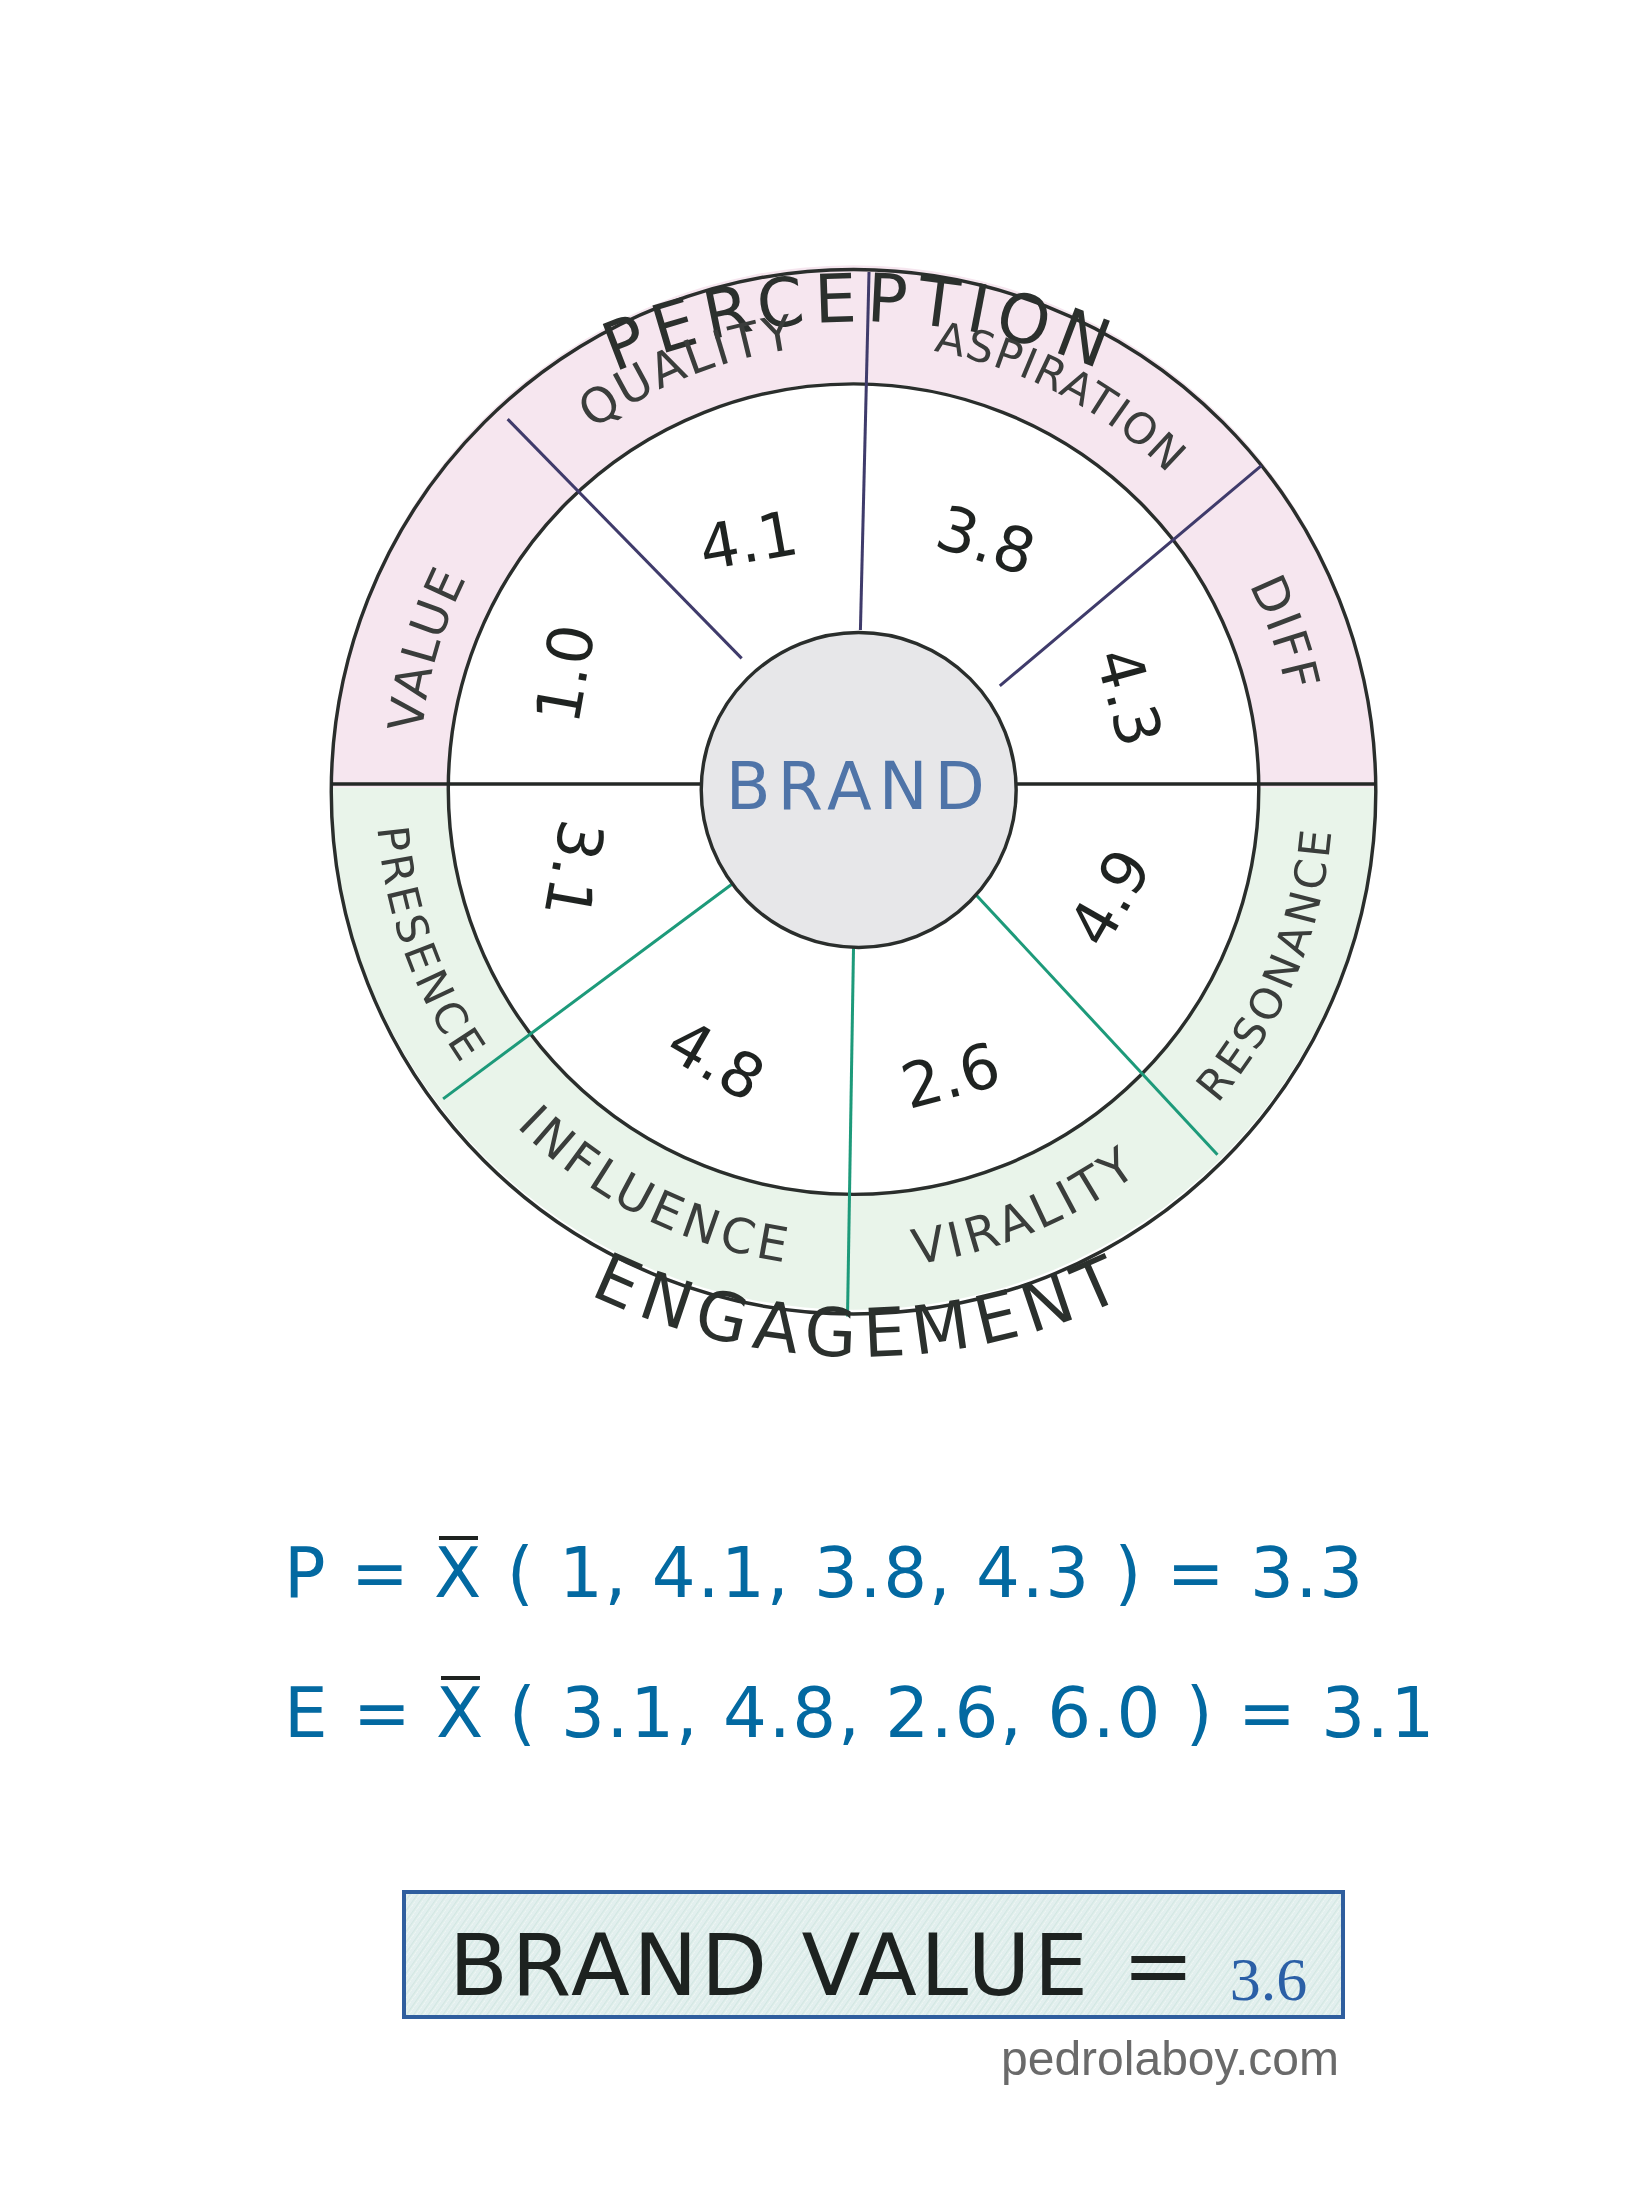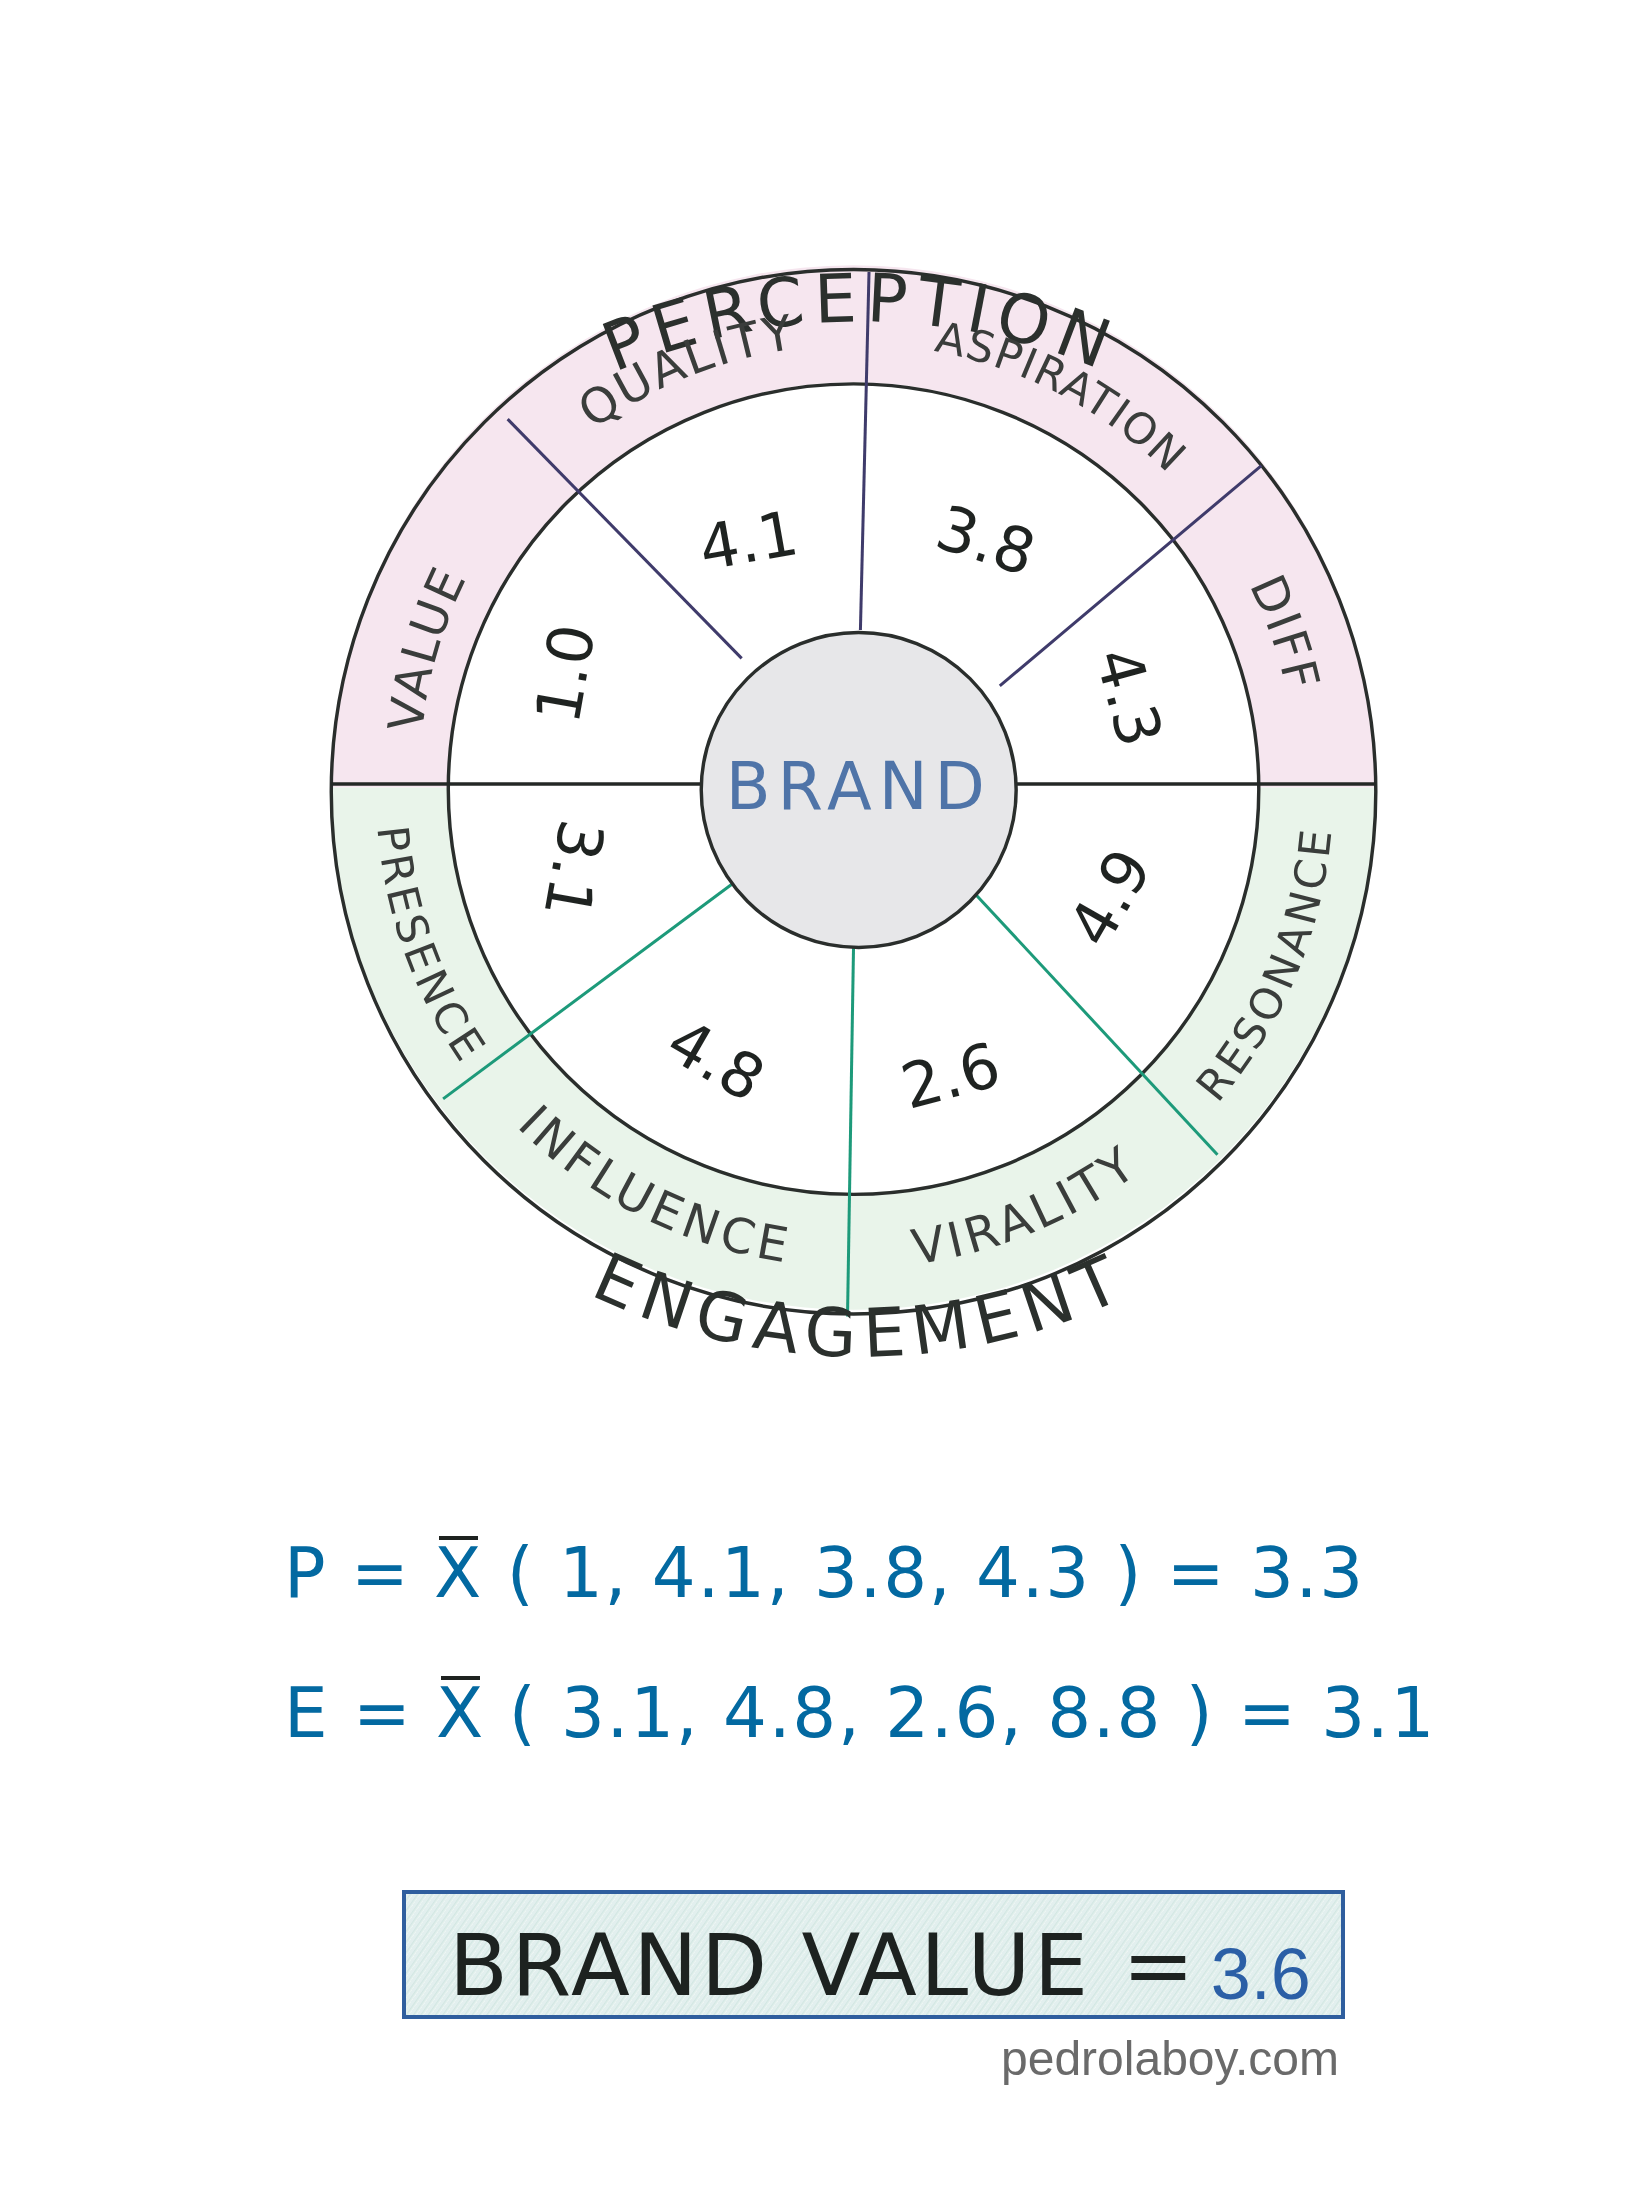--- a/index.html
+++ b/index.html
@@ -21,21 +21,21 @@
   }
   #formula-p { top: 1533px; }
   #formula-e { top: 1673px; }
   #brand-value-box {
     position: absolute; left: 402px; top: 1890px; width: 943px; height: 129px;
     box-sizing: border-box; border: 4.3px solid #2f5e9e;
     background: repeating-linear-gradient(125deg, #e2efee 0px, #e2efee 2.6px, #d3e7e3 3.4px, #eef6f4 6px);
     display: flex; align-items: flex-end; padding-left: 43px;
   }
   #brand-value-label { font-size: 86px; color: #1d2220; letter-spacing: 3.4px; font-family: "DejaVu Sans", sans-serif; }
-  #brand-value-number { font-size: 72px; color: #2b5fa6; margin-left: 13px; font-family: Liberation Sans, sans-serif; }
+  #brand-value-number { font-size: 62px; color: #2b5fa6; margin-left: 32px; font-family: Liberation Serif, serif; }
   #credit {
     position: absolute; left: 1001px; top: 2031px; font-size: 48px; color: #6a6a6a;
     font-family: "Liberation Sans", sans-serif;
   }
 </style>
 </head>
 <body>
 
 <svg id="wheel-svg" viewBox="0 0 1920 1800" xmlns="http://www.w3.org/2000/svg">
   <defs>
@@ -119,21 +119,21 @@
 
 <div id="formula-p" class="formula">
   <span>P =</span>
   <span class="xbar">X</span>
   <span>( 1, 4.1, 3.8, 4.3 )</span>
   <span>=  3.3</span>
 </div>
 <div id="formula-e" class="formula">
   <span>E =</span>
   <span class="xbar">X</span>
-  <span>( 3.1, 4.8, 2.6, 8.8 )</span>
+  <span>( 3.1, 4.8, 2.6, 6.0 )</span>
   <span>=  3.1</span>
 </div>
 
 <div id="brand-value-box">
   <span id="brand-value-label">BRAND VALUE =</span>
   <span id="brand-value-number">3.6</span>
 </div>
 
 <div id="credit">pedrolaboy.com</div>
 

